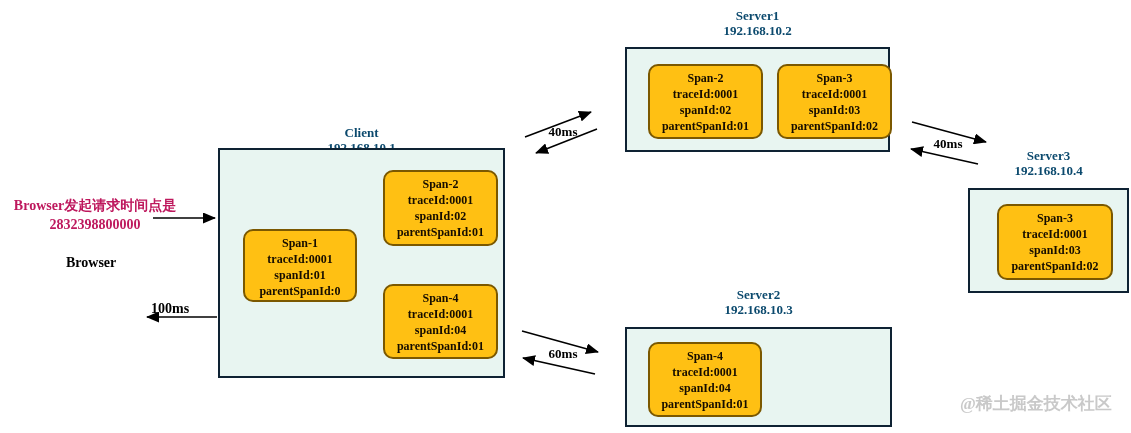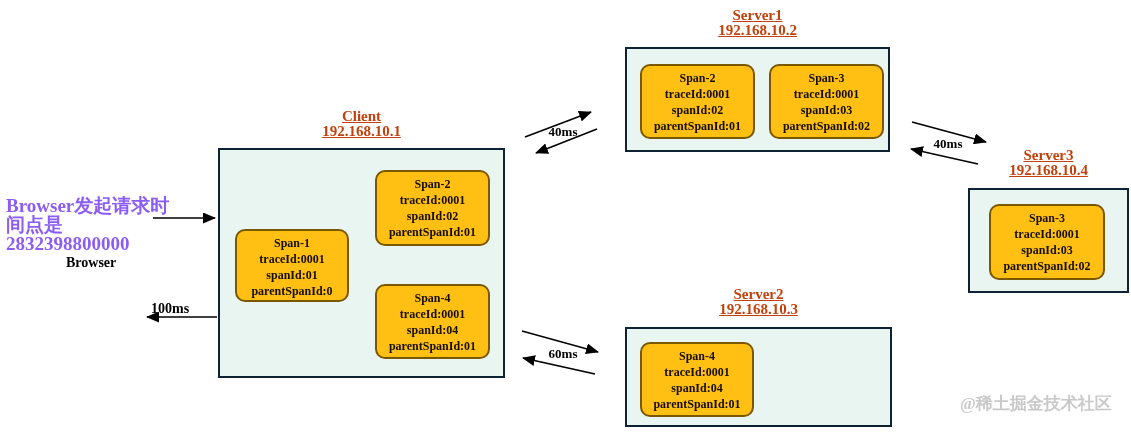--- a/index.html
+++ b/index.html
@@ -15,40 +15,41 @@
   #canvas{
     position:relative;
     width:1131px;height:433px;
     background:#ffffff;
     font-family:"Liberation Serif","DejaVu Serif",serif;
     overflow:hidden;
   }
   #arrow-layer{position:absolute;left:0;top:0;width:1131px;height:433px;pointer-events:none;}
   .node-title{
     position:absolute;text-align:center;font-weight:bold;
-    font-size:15px;line-height:15px;color:#c2410c;text-decoration:underline;
+    font-size:13px;line-height:15px;color:#0c4a6e;
   }
   .node-box{
     position:absolute;box-sizing:border-box;
     background:var(--node-fill);
     border:2px solid var(--node-border);
   }
   .span-box{
     position:absolute;box-sizing:border-box;
     background:var(--span-fill);
     border:2px solid var(--span-border);
     border-radius:10px;
     text-align:center;font-weight:bold;
     font-size:12px;line-height:16px;
     color:var(--span-text);
     padding-top:4px;
+    margin-left:8px;
   }
   .note{
     position:absolute;left:6px;top:196px;width:178px;
-    text-align:left;font-weight:bold;font-size:19px;line-height:19px;color:#8b5cf6;
+    text-align:center;font-weight:bold;font-size:14px;line-height:19px;color:#be185d;
   }
   .free-label{position:absolute;font-weight:bold;font-size:14px;color:#000;}
   .edge-label{position:absolute;font-weight:bold;font-size:13px;color:#000;width:40px;text-align:center;}
   .watermark{
     position:absolute;left:960px;top:392px;width:170px;text-align:left;
     font-size:17px;color:var(--watermark);font-weight:bold;
   }
 </style>
 </head>
 <body>
@@ -75,21 +76,21 @@
     <div>Browser发起请求时间点是</div>
     <div>2832398800000</div>
   </div>
   <div class="free-label" style="left:66px;top:255px;text-align:right;">Browser</div>
   <div class="free-label" style="left:151px;top:255px;margin-top:46px;">100ms</div>
 
   <div class="edge-label" style="left:543px;top:124px;">40ms</div>
   <div class="edge-label" style="left:928px;top:136px;">40ms</div>
   <div class="edge-label" style="left:543px;top:346px;">60ms</div>
 
-  <div class="node-title" style="left:218px;top:109px;width:287px;">
+  <div class="node-title" style="left:218px;top:125px;width:287px;">
     <div>Client</div>
     <div>192.168.10.1</div>
   </div>
   <div class="node-box" style="left:218px;top:148px;width:287px;height:230px;">
     <div class="span-box" style="left:15px;top:79px;width:114px;height:73px;">
       <div>Span-1</div>
       <div>traceId:0001</div>
       <div>spanId:01</div>
       <div>parentSpanId:0</div>
     </div>

